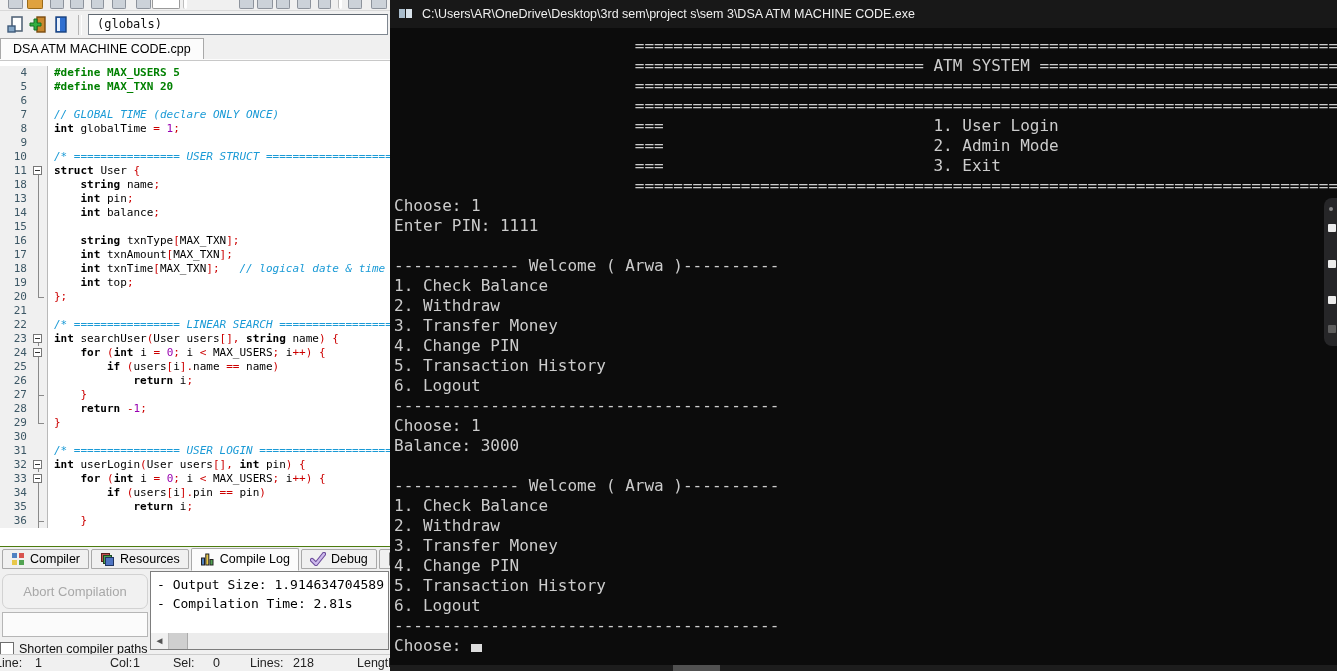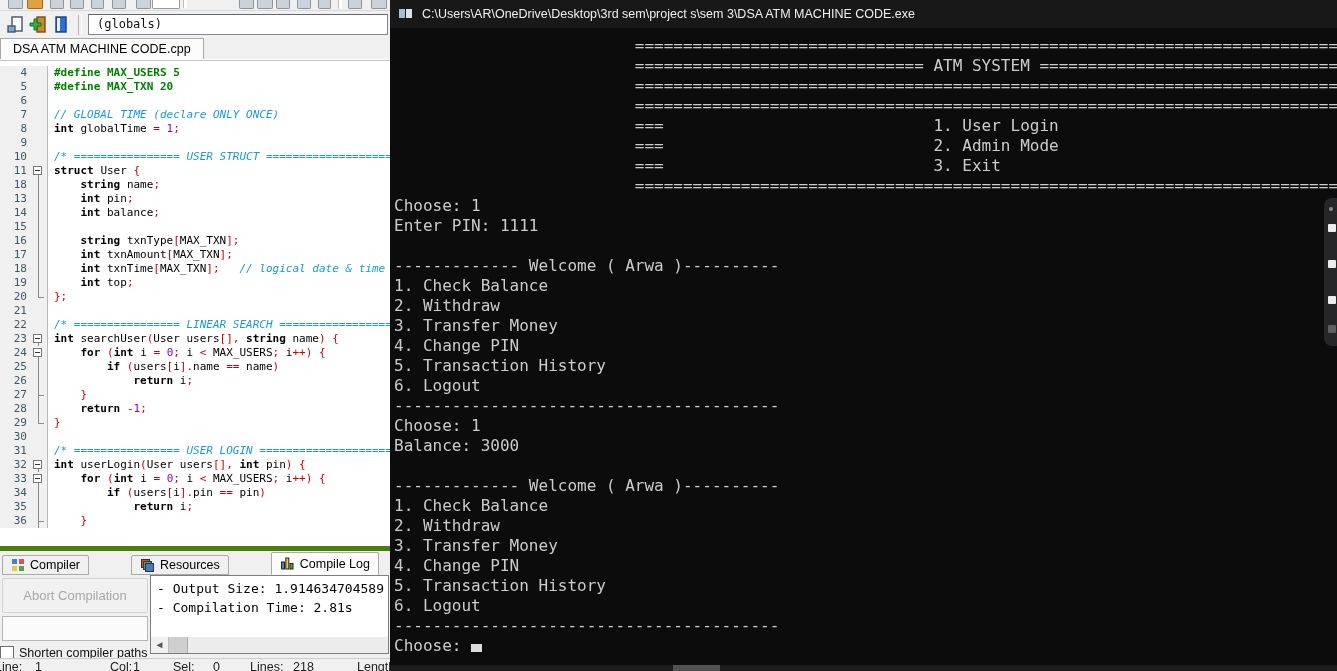--- a/index.html
+++ b/index.html
@@ -37,29 +37,29 @@
   .fold .bx{position:absolute;left:3px;top:2px;width:9px;height:9px;background:#fff;border:1px solid #777;box-sizing:border-box;}
   .fold .bx::after{content:"";position:absolute;left:1px;right:1px;top:3px;height:1px;background:#333;}
   .fold .vb{position:absolute;left:8px;top:11px;bottom:0;width:1px;background:#8a8a8a;}
   .ecode{padding-left:6px;white-space:pre;color:#000;}
   .tok-pre{color:#008000;font-weight:bold;}
   .tok-com{color:#1a9ad6;font-style:italic;}
   .tok-kw{color:#000;font-weight:bold;}
   .tok-num{color:#9800b0;}
   .tok-sym{color:#cc0000;}
 
-  #bottom-tabs{height:24px;background:#f0f0f0;border-top:5px solid #4d7c0f;display:flex;align-items:flex-end;padding-left:2px;gap:40px;}
+  #bottom-tabs{height:24px;background:#f0f0f0;border-top:1px solid #4d7c0f;display:flex;align-items:center;padding-left:2px;}
   .btab{display:flex;align-items:center;gap:5px;height:18px;padding:0 8px;margin-right:2px;background:#f0f0f0;
         border:1px solid #a9a9a9;border-radius:2px 2px 0 0;font-size:12.5px;color:#000;white-space:nowrap;}
   .btab.active{background:#fcfcfc;height:21px;border-bottom-color:#fcfcfc;position:relative;z-index:2;}
   .btab svg{flex:none;}
 
   #bottom-panel{position:relative;height:83px;background:#f0f0f0;}
   #abort-btn{position:absolute;left:2px;top:3px;width:144px;height:33px;background:#f1f1f1;border:1px solid #d2d2d2;
-     color:#a8a8a8;font-size:13px;text-align:center;line-height:33px;border-radius:2px;}
+     color:#a8a8a8;font-size:13px;text-align:center;line-height:33px;border-radius:7px;}
   #progress-box{position:absolute;left:2px;top:41px;width:144px;height:23px;background:#fbfbfb;border:1px solid #b6b6b6;}
   #shorten-row{position:absolute;left:0;top:71px;display:flex;align-items:center;gap:5px;font-size:12.5px;color:#111;}
   #shorten-box{width:12px;height:12px;background:#fff;border:1px solid #6e6e6e;flex:none;}
   #log-box{position:absolute;left:150px;top:0;right:1px;bottom:4px;background:#fff;border:1px solid #7d7d7d;overflow:hidden;}
   #log-pre{margin:0;padding:3px 2px 0 6px;font-family:"DejaVu Sans Mono",monospace;font-size:13px;line-height:19px;color:#000;white-space:pre;}
   #log-hscroll{position:absolute;left:0;right:0;bottom:0;height:16px;background:#cfcfcf;display:flex;}
   #log-hscroll .arrow{width:17px;height:16px;background:#f0f0f0;border-right:1px solid #bdbdbd;color:#555;
       font-size:10px;line-height:16px;text-align:center;flex:none;}
   #log-hscroll .thumb{margin-left:18px;flex:1;background:#ececec;border-left:1px solid #aaa;}
 

